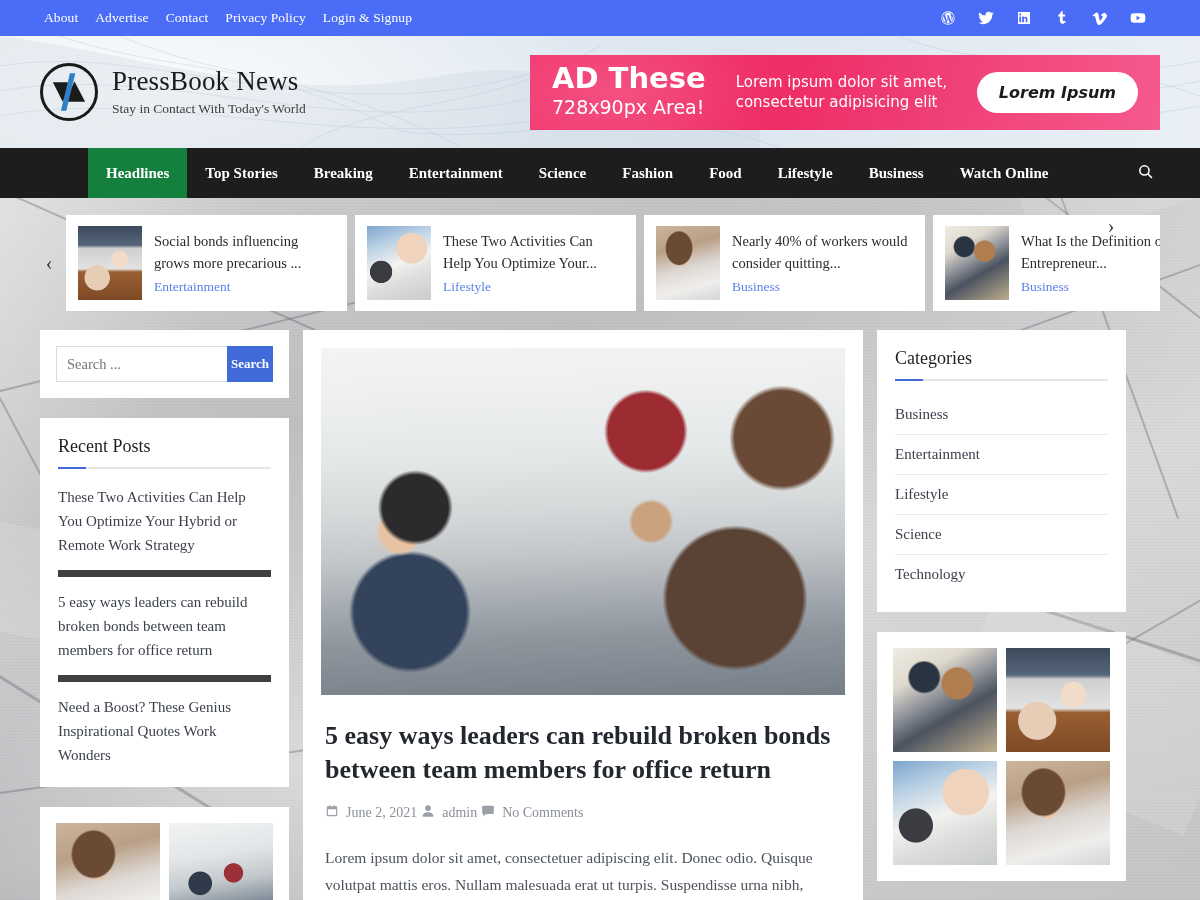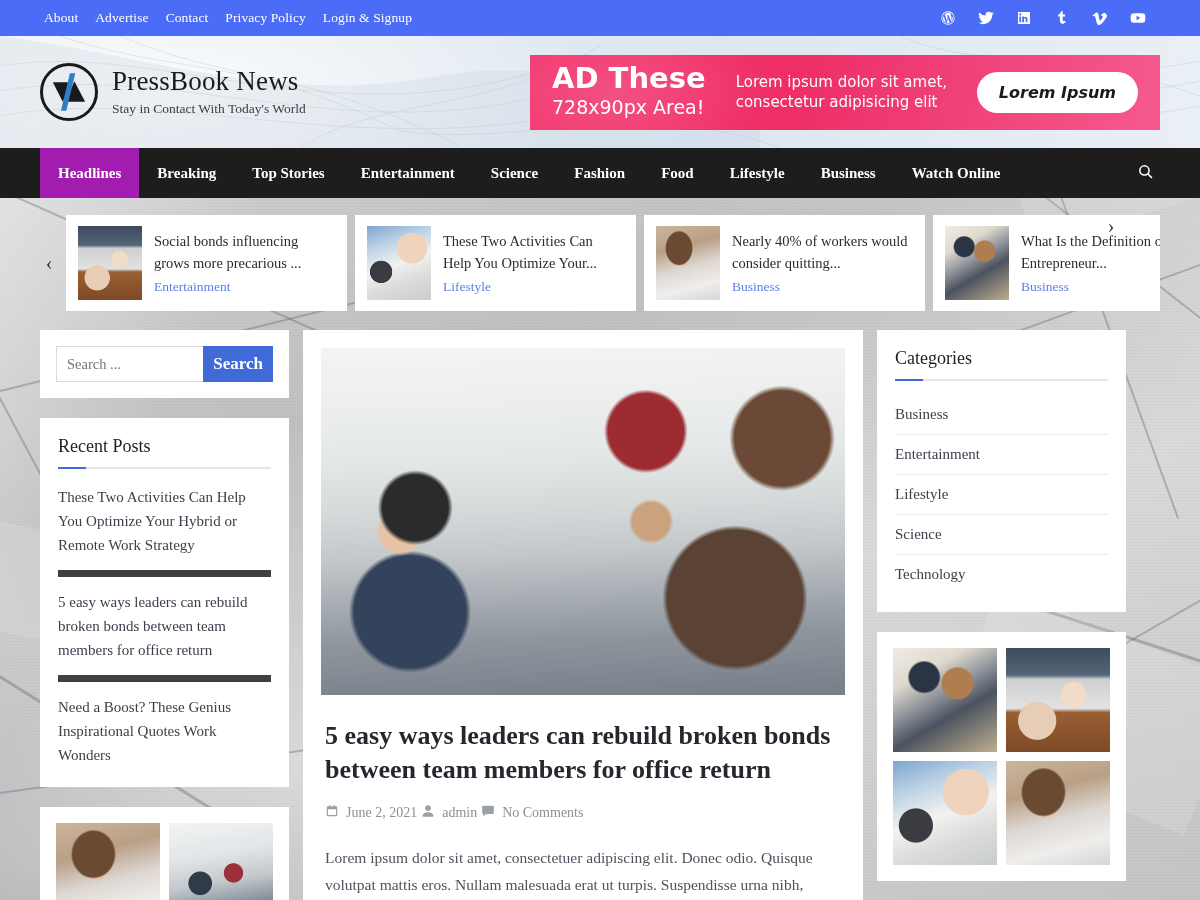--- a/index.html
+++ b/index.html
@@ -104,21 +104,21 @@
     display: flex; align-items: stretch;
     padding: 0 40px;
   }
   .nav-items { display: flex; align-items: stretch; }
   .nav-items a {
     display: flex; align-items: center;
     color: #fff; text-decoration: none;
     font-size: 15px; font-weight: bold;
     padding: 0 18px; white-space: nowrap;
   }
-  .nav-items a.active { background: #a21caf; }
+  .nav-items a.active { background: #15803d; margin-left: 48px; }
   .nav-search {
     margin-left: auto; display: flex; align-items: center; padding-right: 6px;
   }
   .nav-search svg { width: 17px; height: 17px; stroke: #fff; fill: none; stroke-width: 2.2; }
 
   
   .ticker-wrap {
     position: relative; z-index: 5;
     margin: 17px 40px 0 40px;
     display: flex; align-items: stretch;
@@ -171,22 +171,22 @@
   }
 
   .searchbox { display: flex; height: 36px; }
   .searchbox input {
     flex: 1 1 auto; border: 1px solid #dcdcdc; border-right: none;
     padding: 0 10px; font-family: "Liberation Serif", serif; font-size: 14.5px; color: #777;
     outline: none; background: #fff; min-width: 0;
   }
   .searchbox button {
     border: none; background: #3f6ad8; color: #fff;
-    font-family: "Liberation Serif", serif; font-weight: bold; font-size: 17px;
-    padding: 0 10px; cursor: pointer;
+    font-family: "Liberation Serif", serif; font-weight: bold; font-size: 13px;
+    padding: 0 4px; cursor: pointer;
   }
 
   .postlist li, .catlist li { list-style: none; }
   .postlist li {
     padding: 13px 0; border-bottom: 7px solid #404040;
     font-size: 15px; line-height: 1.6; color: #3a3f4a;
   }
   .postlist li:first-child { padding-top: 2px; }
   .postlist li:last-child { border-bottom: none; padding-bottom: 2px; }
 
@@ -314,22 +314,22 @@
       <div class="ad-sub">728x90px Area!</div>
     </div>
     <div class="ad-desc">Lorem ipsum dolor sit amet, consectetur adipisicing elit</div>
     <div class="ad-btn">Lorem Ipsum</div>
   </div>
 </div>
 
 <div class="mainnav">
   <div class="nav-items">
     <a href="#" class="active">Headlines</a>
+    <a href="#">Top Stories</a>
     <a href="#">Breaking</a>
-    <a href="#">Top Stories</a>
     <a href="#">Entertainment</a>
     <a href="#">Science</a>
     <a href="#">Fashion</a>
     <a href="#">Food</a>
     <a href="#">Lifestyle</a>
     <a href="#">Business</a>
     <a href="#">Watch Online</a>
   </div>
   <div class="nav-search">
     <span>

